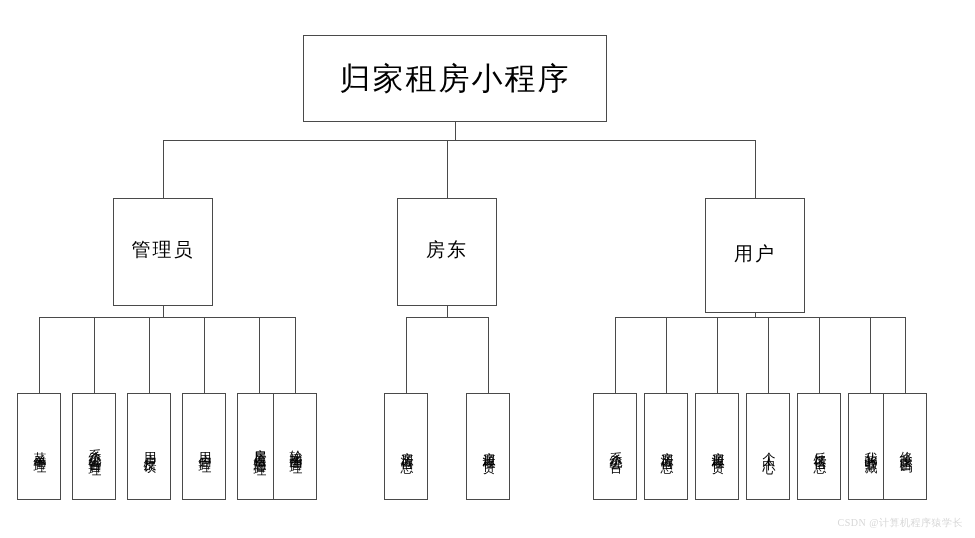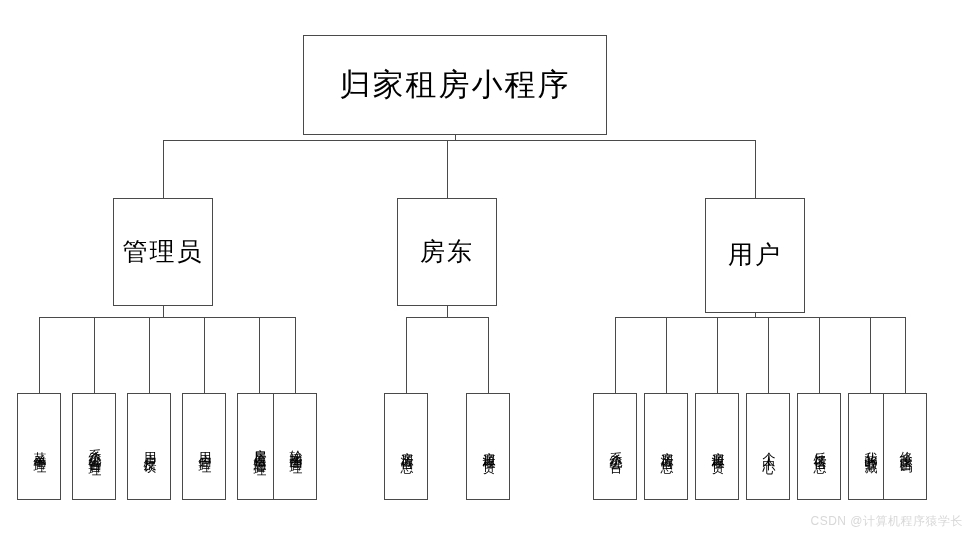--- a/index.html
+++ b/index.html
@@ -24,22 +24,23 @@
     align-items: center;
     justify-content: center;
     color: #000000;
     line-height: 1.15;
   }
   .node.root {
     font-size: 31px;
     letter-spacing: 2px;
   }
   .node.level2 {
-    font-size: 25px;
+    font-size: 19px;
     letter-spacing: 2px;
+    font-family: Liberation Mono, monospace;
   }
   .node.leaf {
     font-size: 13px;
   }
   .leaf-label {
     writing-mode: vertical-rl;
     text-orientation: upright;
     letter-spacing: 3px;
     white-space: nowrap;
     transform: scale(1, 1);
@@ -47,22 +48,22 @@
   .conn {
     position: absolute;
     background: #4a4a4a;
   }
   .conn.h { height: 1px; }
   .conn.v { width: 1px; }
   .watermark {
     position: absolute;
     right: 12px;
     bottom: 8px;
-    font-family: Liberation Sans, sans-serif;
-    font-size: 12px;
+    font-family: Liberation Serif, serif;
+    font-size: 10px;
     color: #d8d8d8;
     letter-spacing: 0.5px;
     user-select: none;
     white-space: nowrap;
   }
 </style>
 </head>
 <body>
 
 <div id="canvas">
@@ -88,21 +89,21 @@
       <div class="conn h" style="left: 615px; top: 317px; width: 290px;"></div>
       <div class="conn v" style="left: 615px; top: 317px; height: 76px;"></div>
       <div class="conn v" style="left: 666px; top: 317px; height: 76px;"></div>
       <div class="conn v" style="left: 717px; top: 317px; height: 76px;"></div>
       <div class="conn v" style="left: 768px; top: 317px; height: 76px;"></div>
       <div class="conn v" style="left: 819px; top: 317px; height: 76px;"></div>
       <div class="conn v" style="left: 870px; top: 317px; height: 76px;"></div>
       <div class="conn v" style="left: 905px; top: 317px; height: 76px;"></div>
     </div>
   <div id="node-layer">
-      <div class="node root" style="left: 303px; top: 35px; width: 304px; height: 100px;">
+      <div class="node root" style="left: 303px; top: 35px; width: 304px; height: 87px;">
         <span>归家租房小程序</span>
       </div>
       <div class="node level2" style="left: 113px; top: 198px; width: 100px; height: 108px;">
         <span>管理员</span>
       </div>
       <div class="node leaf" style="left: 17px; top: 393px; width: 44px; height: 107px;">
         <span class="leaf-label">菜单管理</span>
       </div>
       <div class="node leaf" style="left: 72px; top: 393px; width: 44px; height: 107px;">
         <span class="leaf-label">系统公告管理</span>

